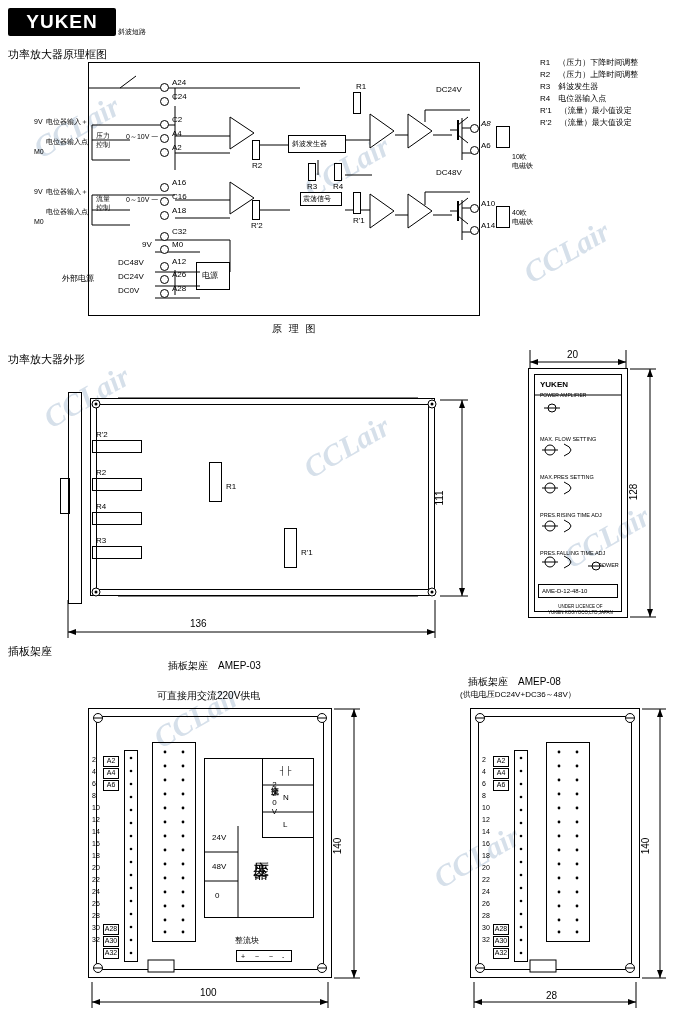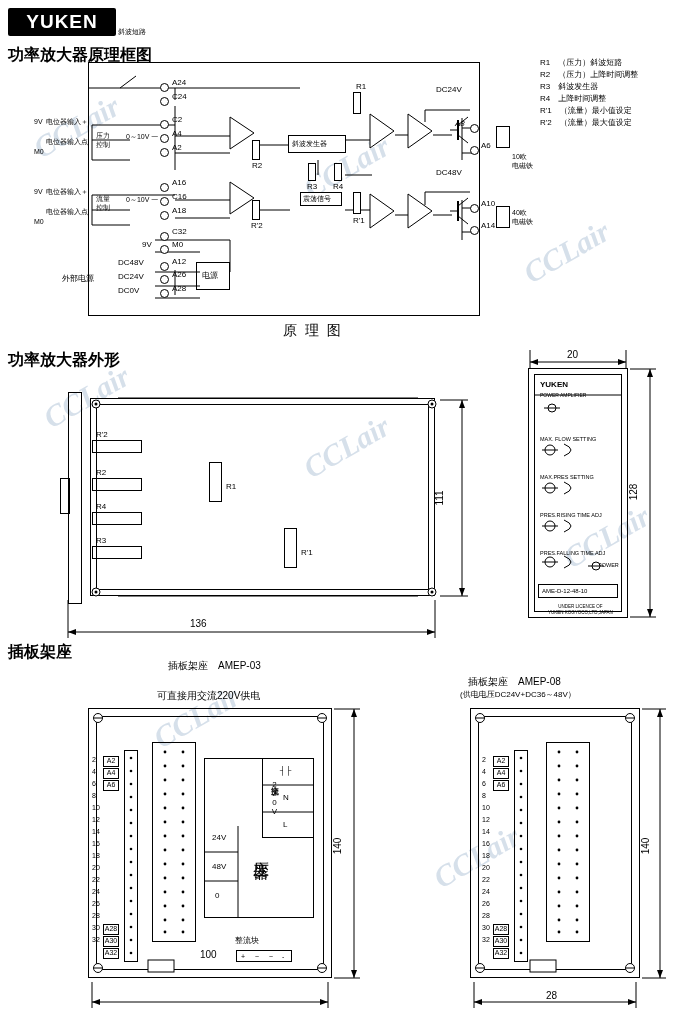--- a/index.html
+++ b/index.html
@@ -1,21 +1,21 @@
 <!DOCTYPE html>
 <html><head>
 <meta charset="utf-8">
 <style>
   html,body{margin:0;padding:0;background:#fff;}
   body{width:677px;height:1018px;position:relative;font-family:"Liberation Sans",sans-serif;color:#000;overflow:hidden;}
   .abs{position:absolute;}
   .lbl7{font-size:7px;line-height:8px;white-space:nowrap;}
   .lbl8{font-size:8px;line-height:9px;white-space:nowrap;}
   .lbl10{font-size:10px;line-height:12px;white-space:nowrap;}
-  .lbl11{font-size:16px;line-height:13px;white-space:nowrap;font-weight:bold;}
+  .lbl11{font-size:11px;line-height:13px;white-space:nowrap;font-weight:normal;}
   .box{position:absolute;border:1px solid #000;box-sizing:border-box;}
 
   
   #logo{left:8px;top:8px;width:108px;height:28px;background:#000;border-radius:2px;}
   #logo .txt{position:absolute;left:0;top:0;width:108px;height:28px;color:#fff;
     font-size:19px;font-weight:bold;letter-spacing:1px;text-align:center;line-height:28px;font-family:"Liberation Sans",sans-serif;}
 
   
   .wm{position:absolute;color:#c9d6e4;opacity:.75;font-size:30px;font-weight:bold;
       font-style:italic;font-family:"Liberation Serif",serif;transform:rotate(-30deg);
@@ -40,24 +40,24 @@
 <div class="wm" style="left:520px;top:235px;">CCLair</div>
 <div class="wm" style="left:40px;top:380px;">CCLair</div>
 <div class="wm" style="left:300px;top:430px;">CCLair</div>
 <div class="wm" style="left:560px;top:520px;">CCLair</div>
 <div class="wm" style="left:150px;top:700px;">CCLair</div>
 <div class="wm" style="left:430px;top:840px;">CCLair</div>
 
 <div class="abs lbl11" style="left:8px;top:48px;">功率放大器原理框图</div>
 
 <div class="abs" style="left:540px;top:58px;">
-  <div class="lbl8">R1　（压力）斜波短路</div>
+  <div class="lbl8">R1　（压力）下降时间调整</div>
   <div class="lbl8" style="margin-top:3px">R2　（压力）上降时间调整</div>
   <div class="lbl8" style="margin-top:3px">R3　斜波发生器</div>
-  <div class="lbl8" style="margin-top:3px">R4　上降时间调整</div>
+  <div class="lbl8" style="margin-top:3px">R4　电位器输入点</div>
   <div class="lbl8" style="margin-top:3px">R'1　（流量）最小值设定</div>
   <div class="lbl8" style="margin-top:3px">R'2　（流量）最大值设定</div>
 </div>
 
 <div id="schem" class="abs"></div>
 
 <svg class="abs" style="left:0;top:40px;width:540px;height:290px;">
   <g stroke="#000" stroke-width="1" fill="none">
 
     <line x1="88" y1="48" x2="300" y2="48"></line>
@@ -222,36 +222,36 @@
     <line x1="10" y1="20" x2="20" y2="28" stroke="#000"></line>
 </svg>
 <svg class="abs" style="left:448px;top:196px;width:22px;height:30px;">
   <line x1="2" y1="15" x2="10" y2="15" stroke="#000"></line>
     <line x1="10" y1="5" x2="10" y2="25" stroke="#000" stroke-width="2"></line>
   <line x1="10" y1="10" x2="20" y2="2" stroke="#000"></line>
     <line x1="10" y1="20" x2="20" y2="28" stroke="#000"></line>
 </svg>
 
 <div class="term" style="left:470px;top:124px;"></div>
-<div class="abs lbl8" style="left:455px;top:119px;font-style:italic;">A8</div>
+<div class="abs lbl8" style="left:481px;top:119px;font-style:italic;">A8</div>
 <div class="term" style="left:470px;top:146px;"></div>
 <div class="abs lbl8" style="left:481px;top:141px;">A6</div>
 <div class="box" style="left:496px;top:126px;width:14px;height:22px;"></div>
 <div class="abs lbl7" style="left:512px;top:152px;line-height:9px;white-space:pre;">10欧
 电磁铁</div>
 
 <div class="term" style="left:470px;top:204px;"></div>
 <div class="abs lbl8" style="left:481px;top:199px;">A10</div>
 <div class="term" style="left:470px;top:226px;"></div>
 <div class="abs lbl8" style="left:481px;top:221px;">A14</div>
 <div class="box" style="left:496px;top:206px;width:14px;height:22px;"></div>
 <div class="abs lbl7" style="left:512px;top:208px;line-height:9px;white-space:pre;">40欧
 电磁铁</div>
 
-<div class="abs lbl9" style="left:283px;top:322px;font-size:14px;letter-spacing:2px;text-align:center;">原 理 图</div>
+<div class="abs lbl9" style="left:272px;top:322px;font-size:10px;letter-spacing:2px;text-align:center;">原 理 图</div>
 
 <div class="abs lbl11" style="left:8px;top:353px;">功率放大器外形</div>
 
 <div class="box" style="left:68px;top:392px;width:14px;height:212px;"></div>
 <div class="box" style="left:90px;top:398px;width:345px;height:198px;"></div>
 <div class="box" style="left:96px;top:404px;width:333px;height:186px;"></div>
 <div class="box" style="left:60px;top:478px;width:10px;height:36px;"></div>
 
 <svg class="abs" style="left:88px;top:396px;width:352px;height:204px;">
   <circle cx="8" cy="8" r="4" fill="#fff" stroke="#000"></circle>
@@ -483,21 +483,21 @@
 </svg>
 <div class="abs lbl8" style="left:235px;top:936px;">整流块</div>
 
 <svg class="abs" style="left:88px;top:982px;width:250px;height:30px;">
   <line x1="4" y1="0" x2="4" y2="26" stroke="#000"></line>
     <line x1="240" y1="0" x2="240" y2="26" stroke="#000"></line>
   <line x1="4" y1="20" x2="240" y2="20" stroke="#000"></line>
   <polygon points="4,20 12,17 12,23" fill="#000"></polygon>
     <polygon points="240,20 232,17 232,23" fill="#000"></polygon>
 </svg>
-<div class="abs lbl10" style="left:200px;top:949px;">100</div>
+<div class="abs lbl10" style="left:200px;top:987px;">100</div>
 <svg class="abs" style="left:334px;top:706px;width:36px;height:276px;">
   <line x1="0" y1="3" x2="26" y2="3" stroke="#000"></line>
     <line x1="0" y1="272" x2="26" y2="272" stroke="#000"></line>
   <line x1="20" y1="3" x2="20" y2="272" stroke="#000"></line>
   <polygon points="20,3 17,11 23,11" fill="#000"></polygon>
     <polygon points="20,272 17,264 23,264" fill="#000"></polygon>
 </svg>
 <div class="abs lbl10" style="left:330px;top:840px;transform:rotate(-90deg);">140</div>
 
 <div class="abs lbl10" style="left:468px;top:676px;">插板架座　AMEP-08</div>

